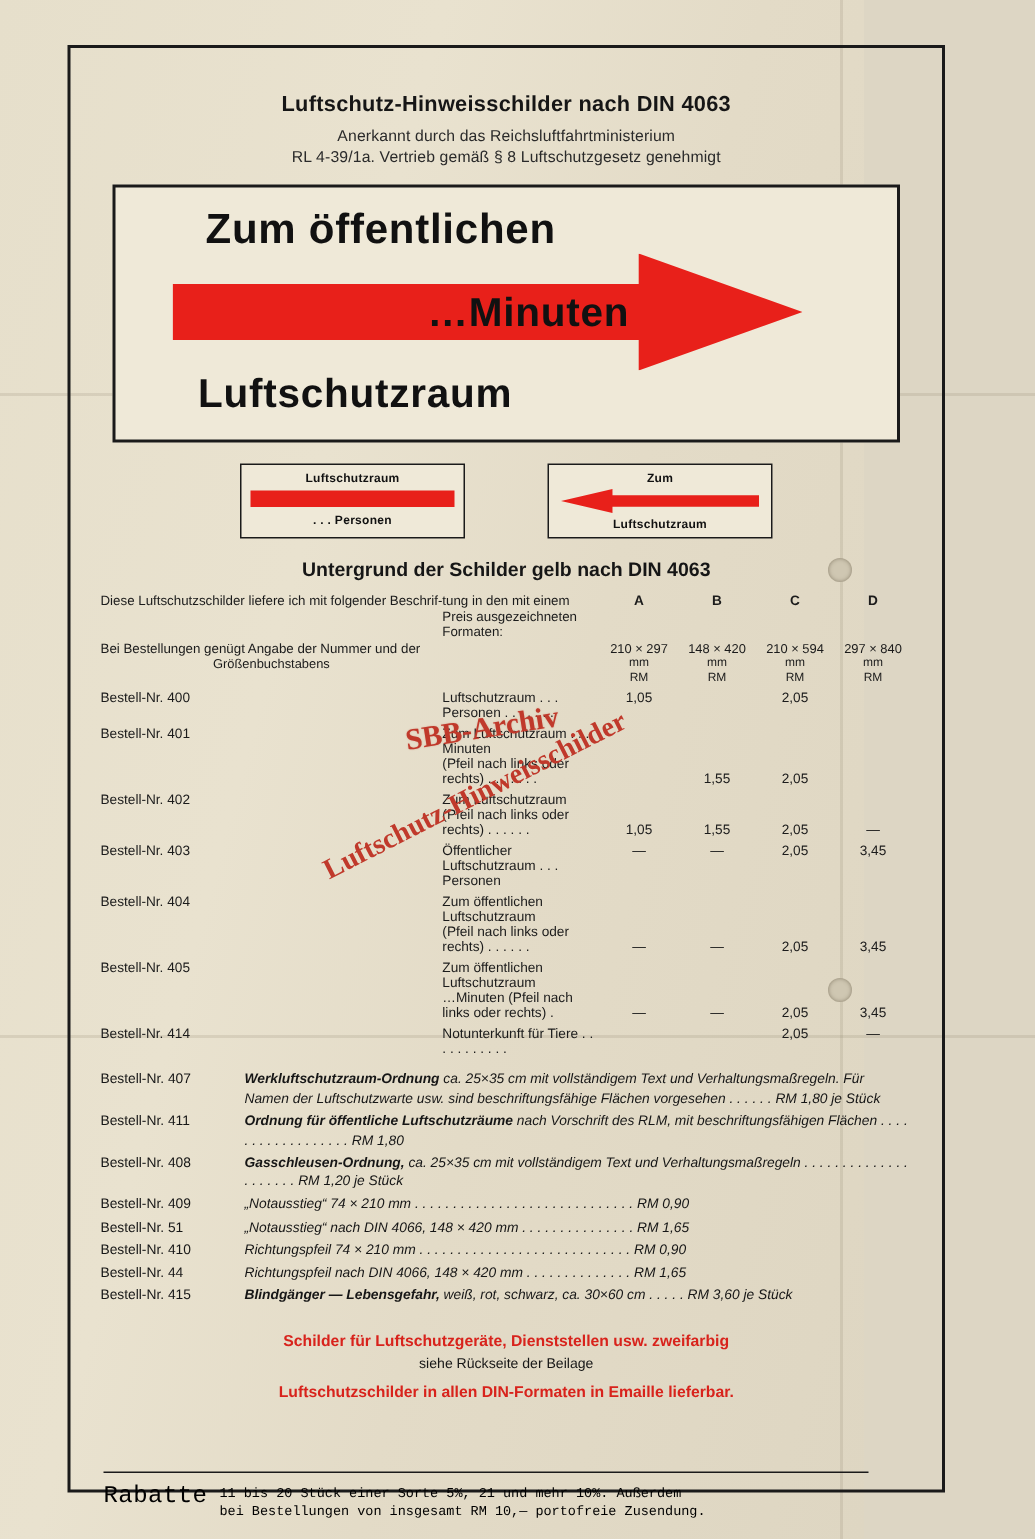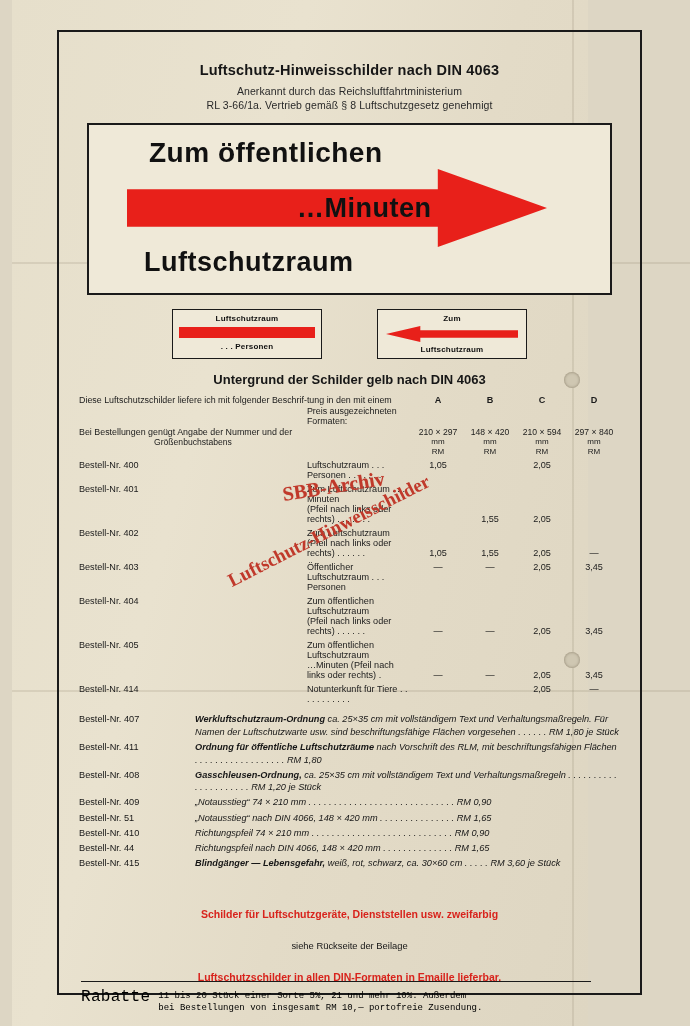--- a/index.html
+++ b/index.html
@@ -5,21 +5,21 @@
   html,body{margin:0;padding:0;}
   body{
     width:690px;height:1026px;
     background:#ddd6c4;
     font-family:"Liberation Sans", sans-serif;
     overflow:hidden;
     position:relative;
   }
   .page{
     position:absolute;
-    left:12px;top:0;width:576px;height:1026px;
+    left:0;top:0;width:576px;height:1026px;
     background:linear-gradient(105deg,#e6dfcb 0%,#e9e2cf 35%,#e3dbc7 60%,#ded6c2 100%);
   }
   
   .fold{
     position:absolute;background:rgba(140,130,105,.18);
   }
   .fold.h{left:0;width:690px;height:2px;}
   .fold.v{top:0;width:2px;height:1026px;}
   .hole{
     position:absolute;right:8px;width:16px;height:16px;border-radius:50%;
@@ -86,26 +86,26 @@
   .tbl td{vertical-align:top;padding:0;}
   .col-no{width:96px;white-space:nowrap;}
   .col-desc{}
   .col-val{width:52px;text-align:center;}
   .rowline td{padding-top:4px;}
   .sizes td{text-align:center;font-size:8.6px;}
   .mm td{text-align:center;font-size:8px;margin-top:44px;}
   .rm td{text-align:center;font-size:8px;}
   .bold{font-weight:bold;}
   .list2{font-size:9.2px;line-height:12.6px;margin-top:9px;}
-  .list2 .r{display:flex;margin-bottom:2.5px;gap:20px;}
+  .list2 .r{display:flex;margin-bottom:2.5px;}
   .list2 .r .a{width:96px;flex:0 0 96px;}
   .list2 .r .b{flex:1 1 auto;font-style:italic;}
   .list2 .r .b b{font-weight:bold;}
   .redline{
-    text-align:center;font-weight:bold;color:#d8231c;font-size:10.5px;margin:20px 0;
+    text-align:center;font-weight:bold;color:#d8231c;font-size:10.5px;margin:0 0;
   }
   .blackcenter{text-align:center;font-size:9.4px;margin:3px 0 8px 0;}
   .rabatt{
     position:absolute;left:45px;bottom:12px;width:585px;box-sizing:border-box;
     padding:0 24px;display:flex;align-items:flex-start;gap:8px;
   }
   .rabatt .word{font-size:16px;letter-spacing:.3px;}
   .rabatt .txt{font-size:9px;line-height:11.5px;padding-top:3px;}
   .hr-top{border-top:1px solid #1a1a1a;margin:0 0 6px 0;}
   
@@ -132,21 +132,21 @@
 
   <div class="hole" style="top:372px;"></div>
   <div class="hole" style="top:652px;"></div>
 
   <div class="border-frame"></div>
 
   <div class="inner">
 
     <div class="h-title">Luftschutz-Hinweisschilder nach DIN 4063</div>
     <div class="h-sub">Anerkannt durch das Reichsluftfahrtministerium</div>
-    <div class="h-sub">RL 3-66/1a. Vertrieb gemäß § 8 Luftschutzgesetz genehmigt</div>
+    <div class="h-sub">RL 4-39/1a. Vertrieb gemäß § 8 Luftschutzgesetz genehmigt</div>
 
     <div class="sign">
       <div class="arrow-big"></div>
       <div class="sign-line sl2">…Minuten</div>
       <div class="sign-line sl1">Zum öffentlichen</div>
       <div class="sign-line sl3">Luftschutzraum</div>
     </div>
 
     <div class="small-row">
       <div class="sign-sm">

